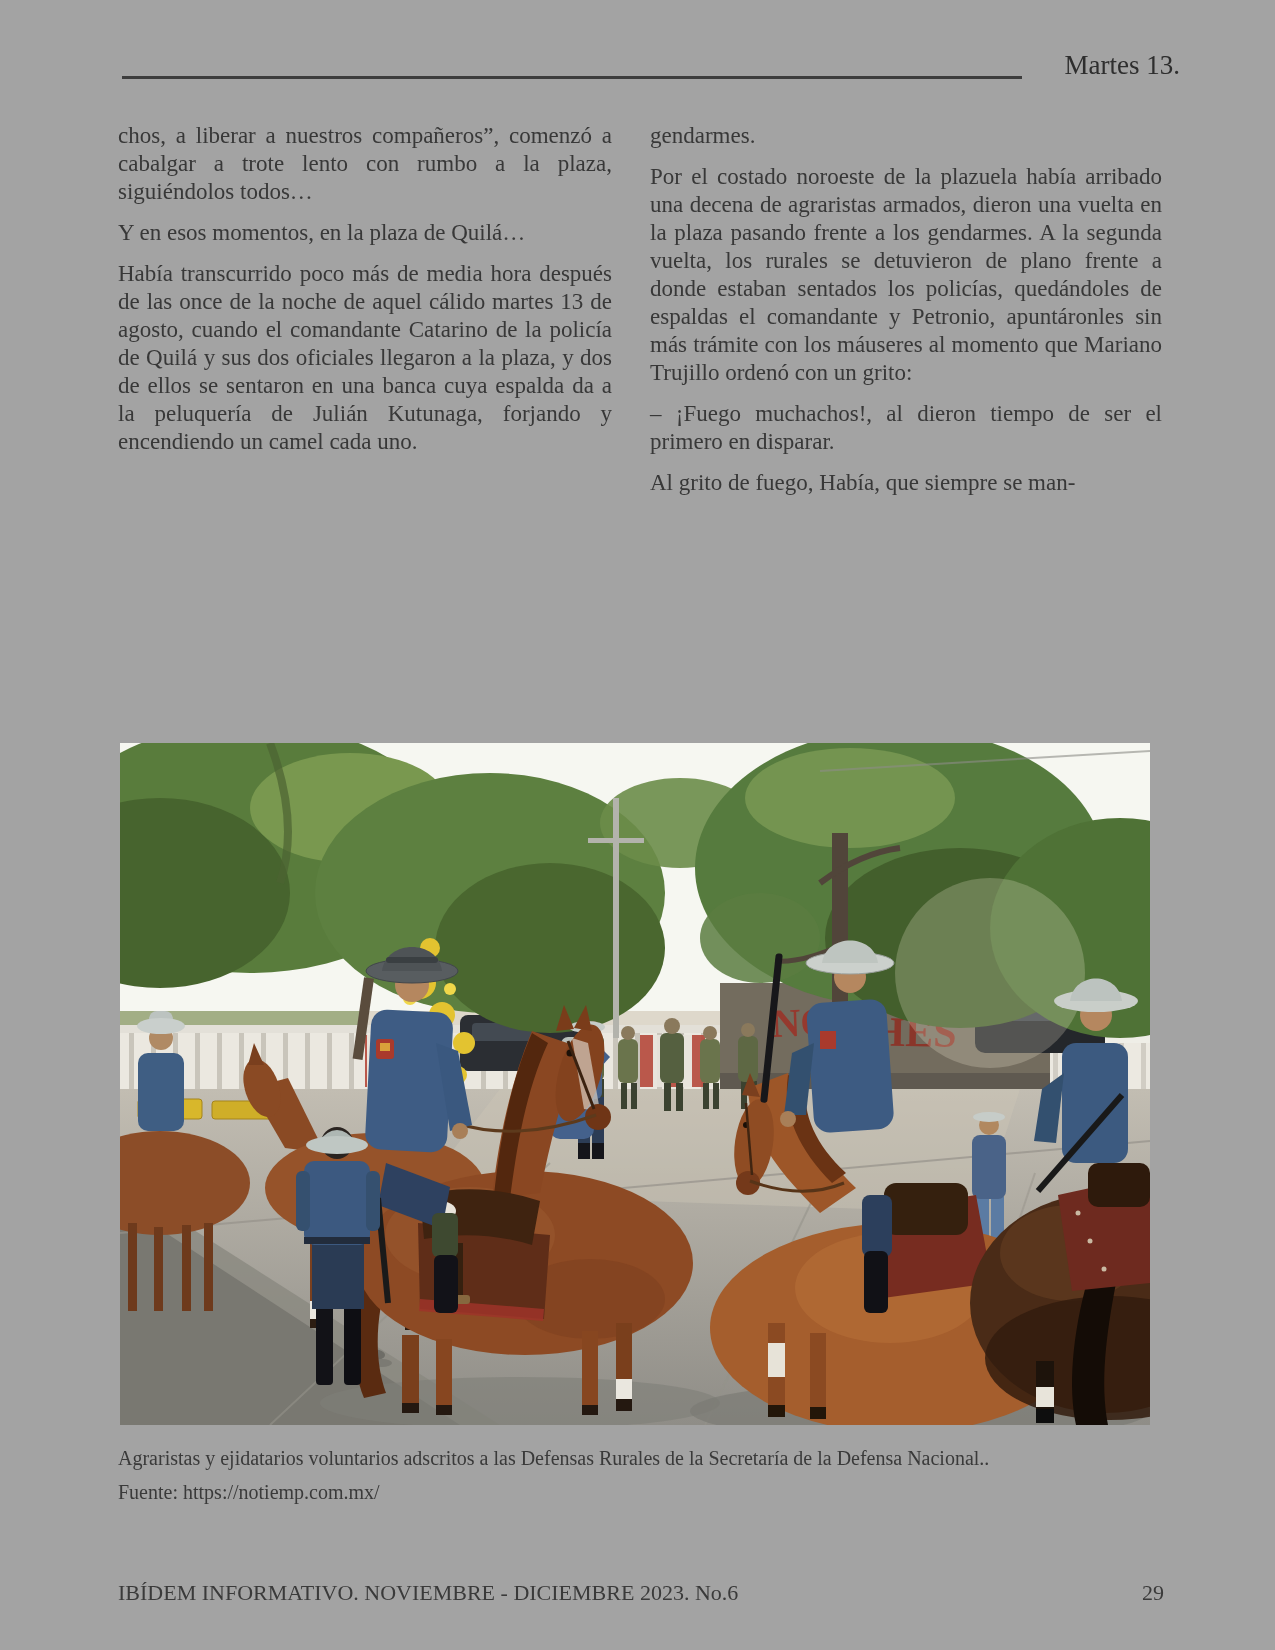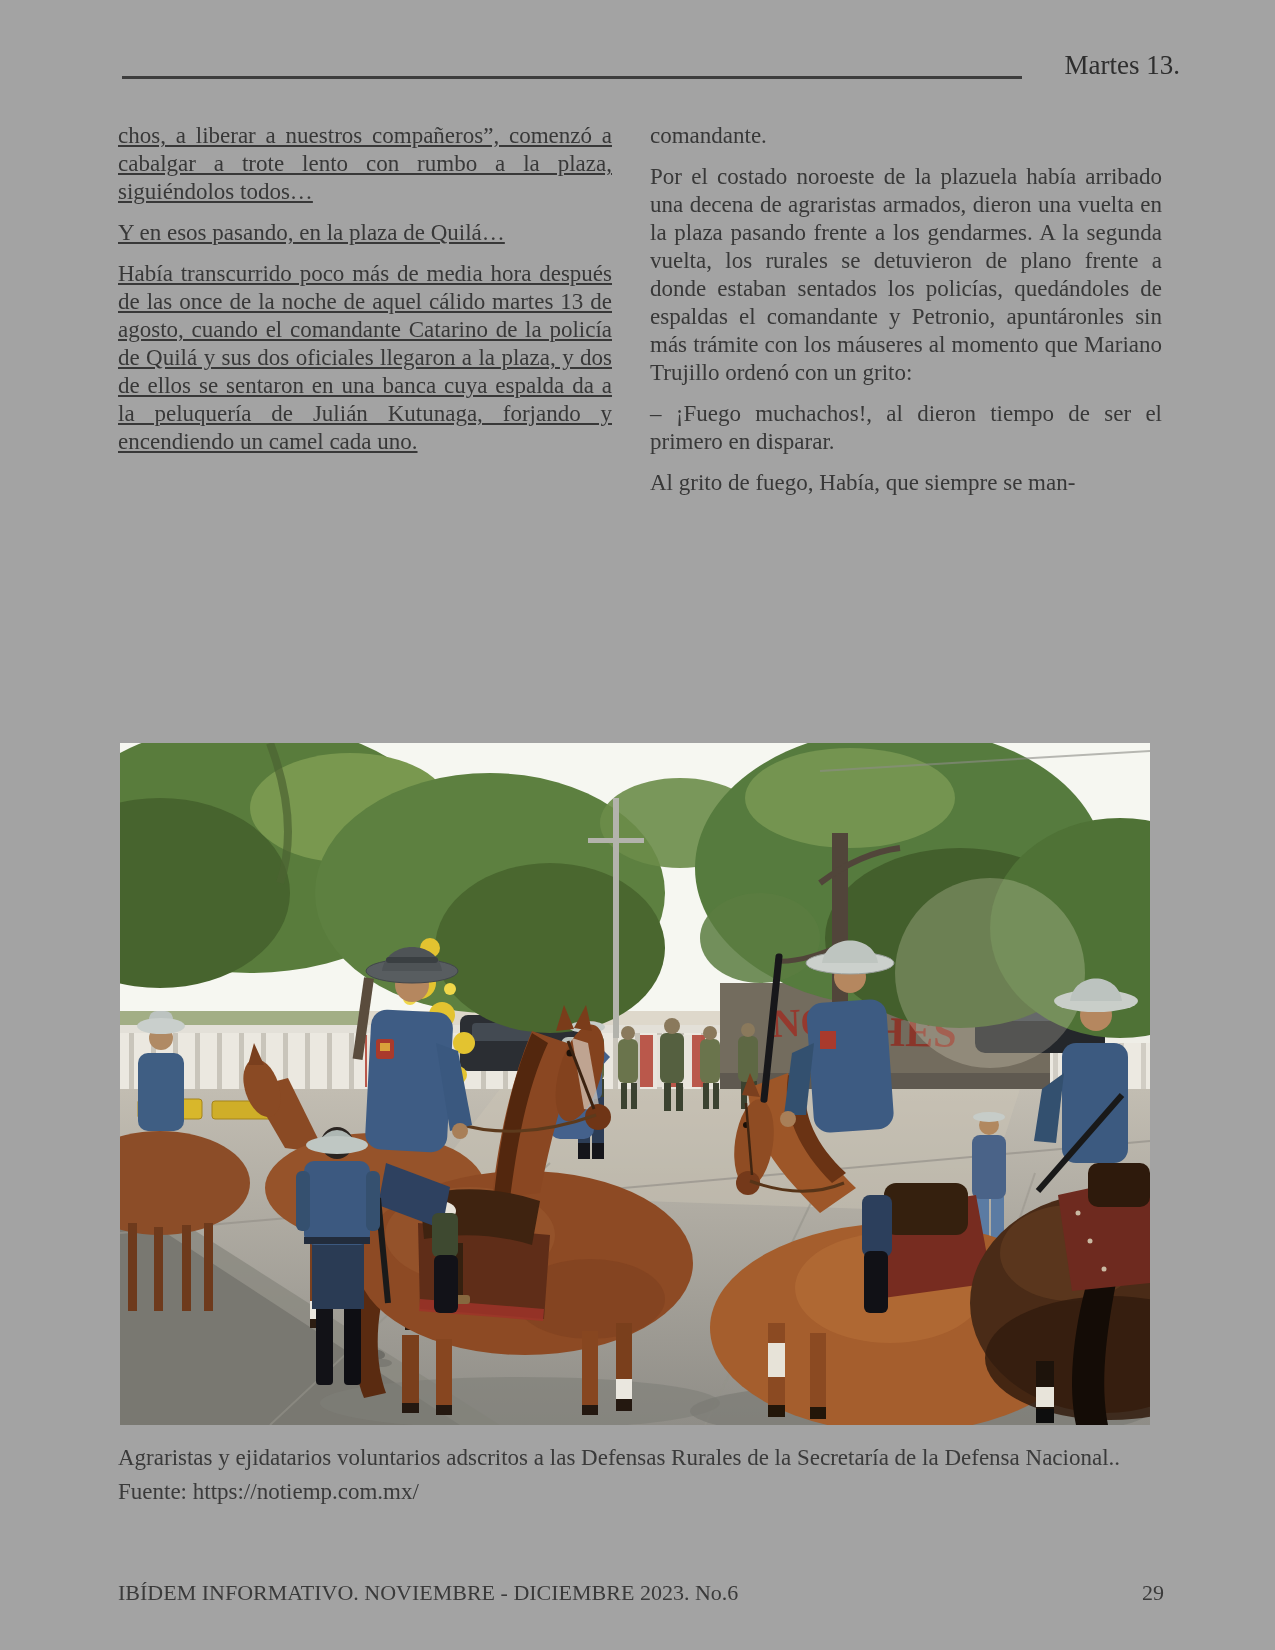--- a/index.html
+++ b/index.html
@@ -11,55 +11,55 @@
   .hdr-rule{position:absolute;left:122px;top:76px;width:900px;height:3px;background:#3d3d3d;}
   .hdr-title{
     position:absolute;left:1022px;top:50px;width:158px;text-align:right;
     font-size:27px;color:#2e2e2e;white-space:nowrap;
   }
   
   .cols{
     position:absolute;left:118px;top:122px;width:1044px;display:flex;gap:38px;
   }
   .col{font-size:23px;line-height:28px;text-align:justify;hyphens:auto;}
-  .col-left{width:494px;text-decoration:underline;}
+  .col-left{width:494px;}
   .col-right{width:512px;}
   .col p{margin:0 0 13px 0;}
   .col p.flow{text-align-last:justify;}
   
   .figure{position:absolute;left:120px;top:743px;width:1030px;height:682px;}
   .figure svg{display:block;width:1030px;height:682px;}
   .caption{
     position:absolute;left:118px;top:1441px;width:1044px;
-    font-size:23px;line-height:34px;color:#3a3a3a;
+    font-size:20px;line-height:34px;color:#3a3a3a;
   }
   .caption span{display:block;}
   
   .footer{
     position:absolute;left:118px;top:1580px;width:1046px;
     display:flex;justify-content:space-between;align-items:flex-end;
     font-size:22px;color:#3a3a3a;
   }
 </style>
 </head>
 <body>
 
 <div class="page">
 
   <div class="hdr-rule"></div>
   <div class="hdr-title">Martes 13.</div>
 
   <div class="cols">
     <div class="col col-left">
       <p>chos, a liberar a nuestros compañeros”, comenzó a cabalgar a trote lento con rumbo a la plaza, siguiéndolos todos…</p>
-      <p>Y en esos pasando, en la plaza de Quilá…</p>
+      <p>Y en esos momentos, en la plaza de Quilá…</p>
       <p>Había transcurrido poco más de media hora después de las once de la noche de aquel cálido martes 13 de agosto, cuando el comandante Catarino de la policía de Quilá y sus dos oficiales llegaron a la plaza, y dos de ellos se sentaron en una banca cuya espalda da a la peluquería de Julián Kutunaga, forjando y encendiendo un camel cada uno.</p>
     </div>
     <div class="col col-right">
-      <p>comandante.</p>
+      <p>gendarmes.</p>
       <p>Por el costado noroeste de la plazuela había arribado una decena de agraristas armados, dieron una vuelta en la plaza pasando frente a los gendarmes. A la segunda vuelta, los rurales se detuvieron de plano frente a donde estaban sentados los policías, quedándoles de espaldas el comandante y Petronio, apuntáronles sin más trámite con los máuseres al momento que Mariano Trujillo ordenó con un grito:</p>
       <p>– ¡Fuego muchachos!, al dieron tiempo de ser el primero en disparar.</p>
       <p>Al grito de fuego, Había, que siempre se man-</p>
     </div>
   </div>
 
   <div class="figure">
     <svg viewBox="0 0 1030 682" preserveAspectRatio="none">
 
       <rect x="0" y="0" width="1030" height="682" fill="#f6f7f1"></rect>

